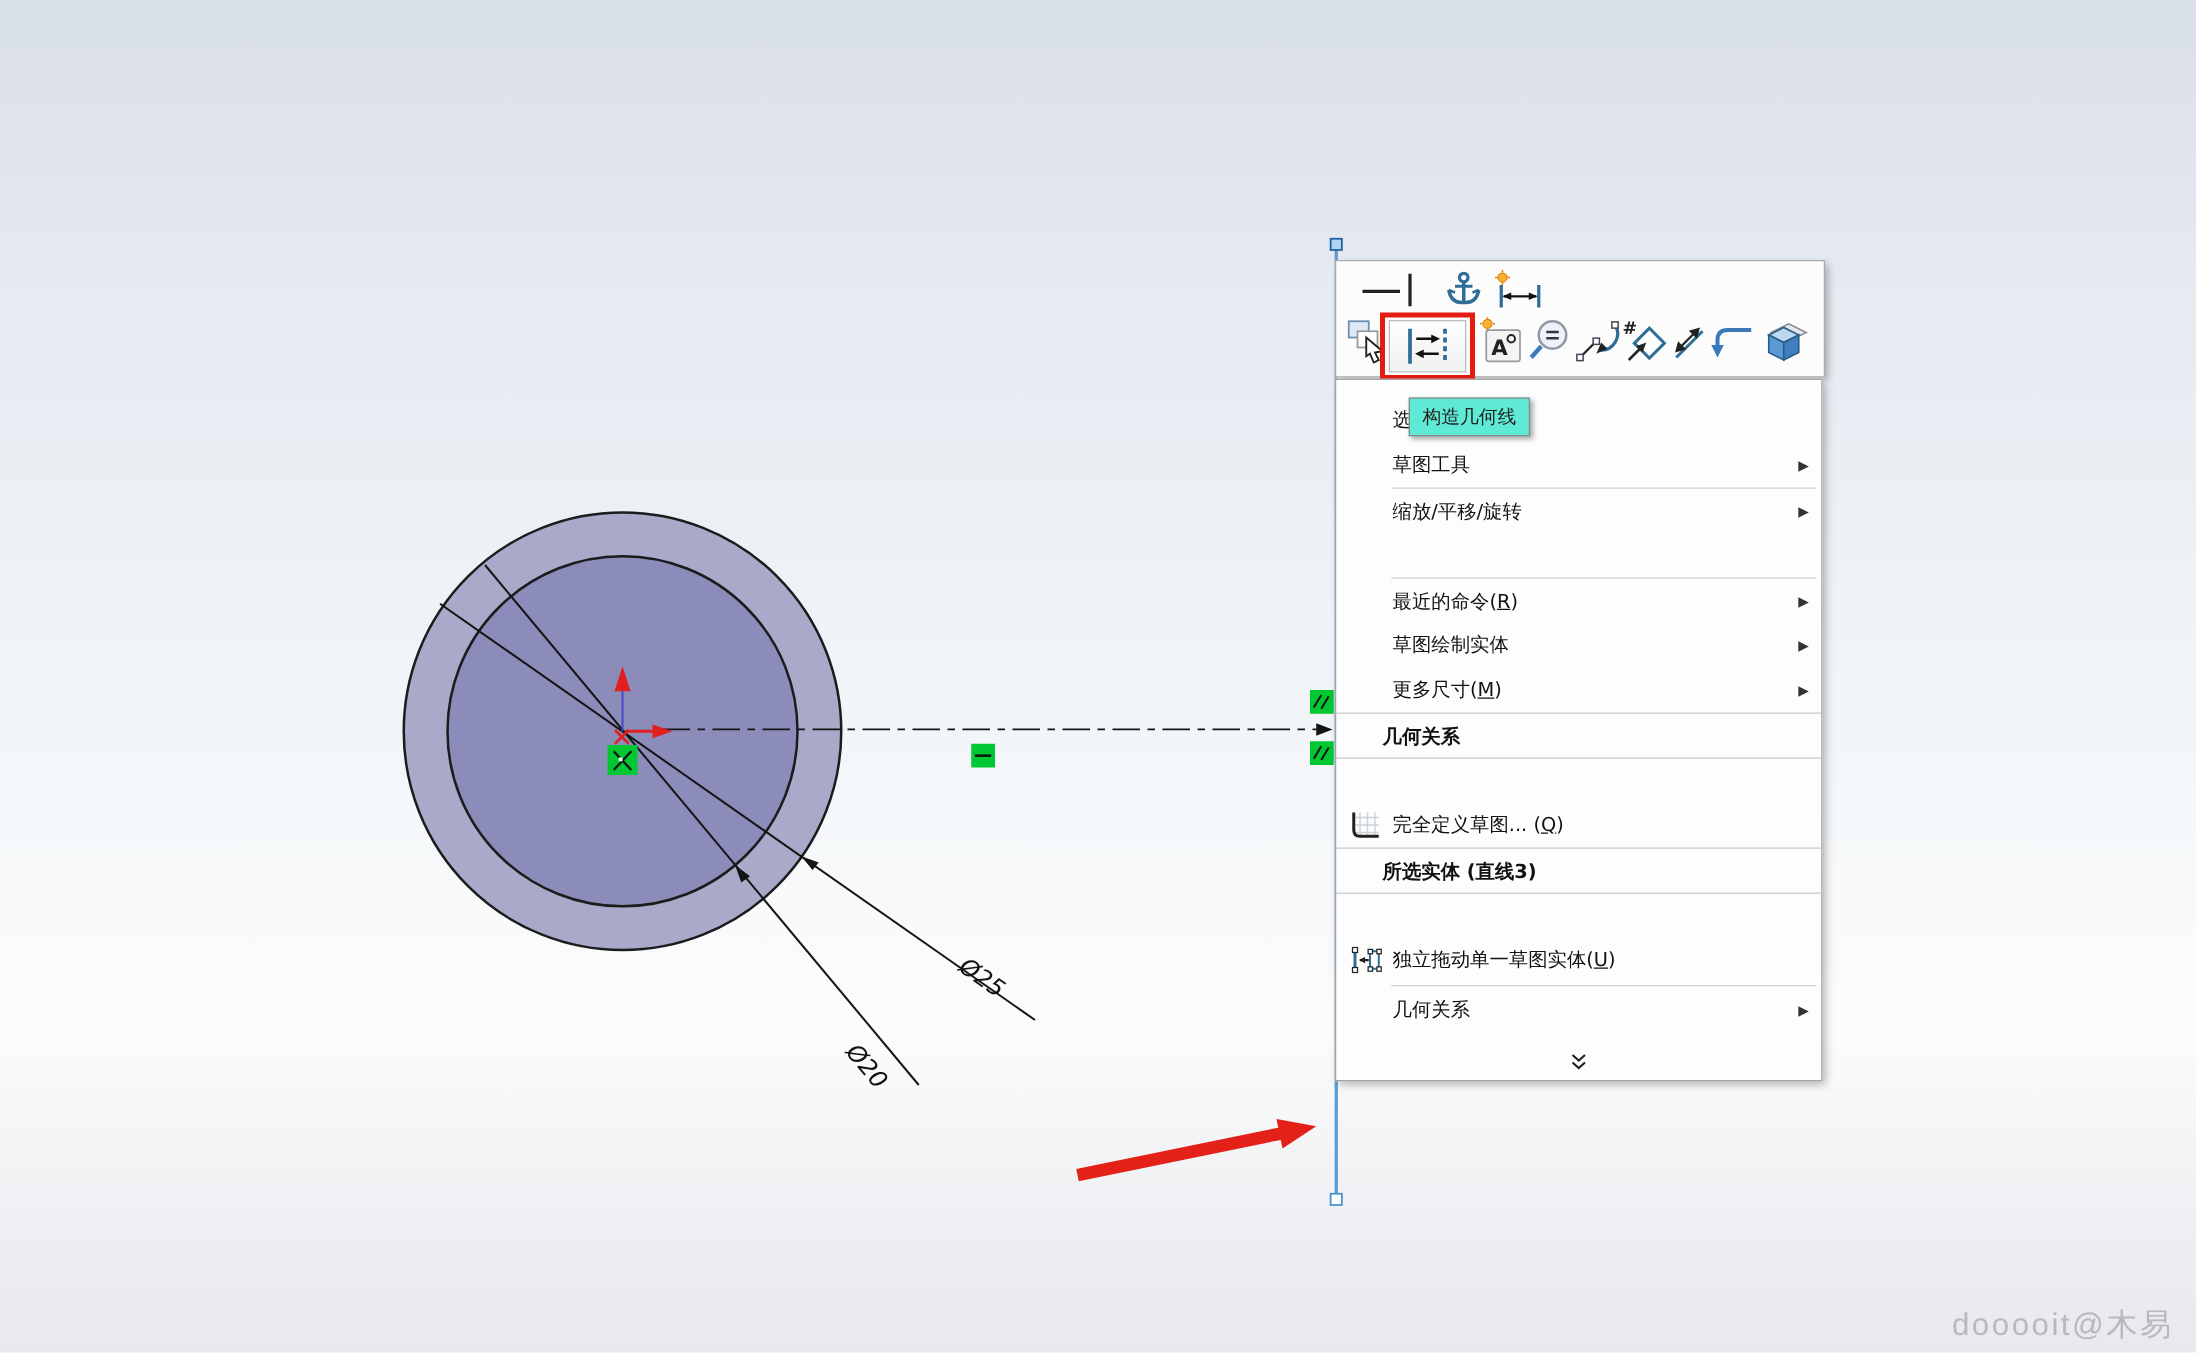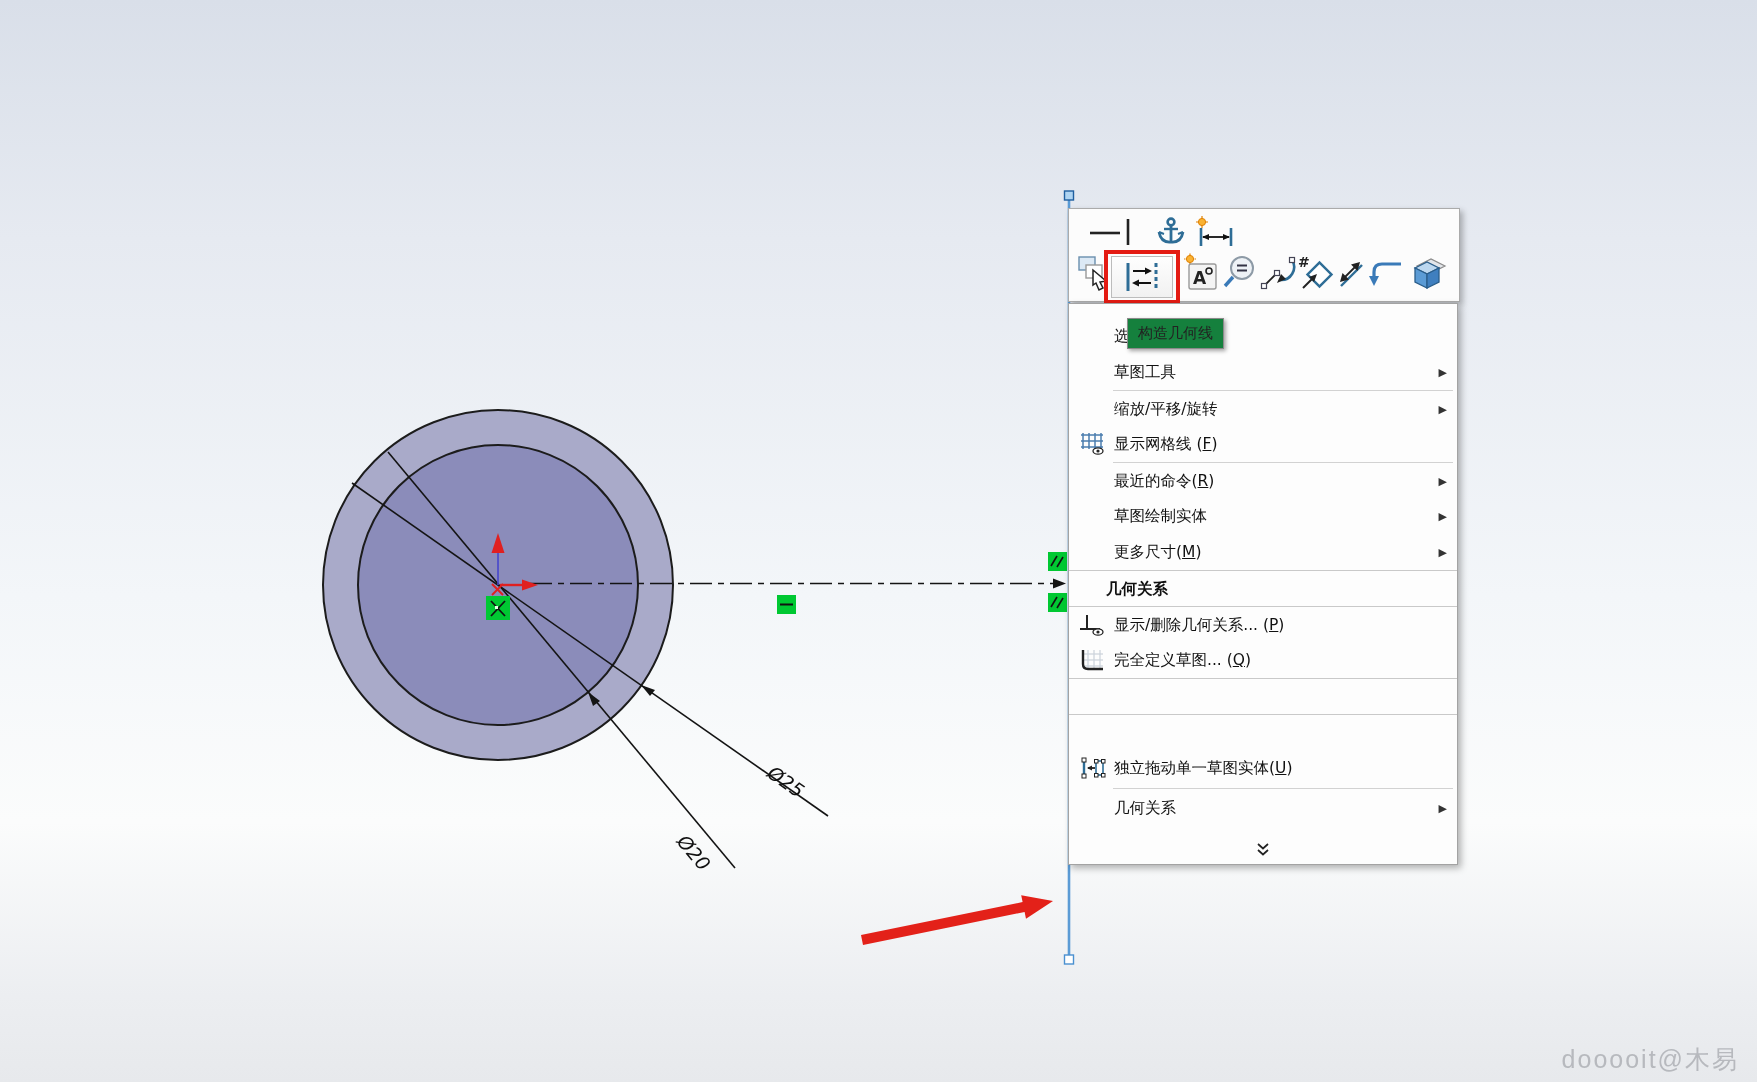--- a/index.html
+++ b/index.html
@@ -36,21 +36,21 @@
   .mi-icon{position:absolute;left:5px;width:36px;height:36px;display:flex;align-items:center;justify-content:center;}
   .mi-label{position:absolute;left:45px;font-size:15.5px;color:#111;white-space:nowrap;}
   .menu-header .mi-label{left:6px;font-weight:bold;margin-left:31px;}
   .mi-arrow{position:absolute;right:10px;font-size:11px;color:#333;}
   .menu-sep{position:absolute;left:44px;right:4px;height:1px;background:#d2d2d2;}
   .menu-sep-full{position:absolute;left:0;right:0;height:1px;background:#c9c9c9;}
   .chevron-row{position:absolute;left:0;width:100%;height:30px;display:flex;align-items:center;justify-content:center;}
   
   .tooltip{
     position:absolute;left:1127px;top:318px;z-index:9;
-    background:#15803d;border:1px solid #8a8a8a;box-shadow:2px 2px 4px rgba(0,0,0,.35);
+    background:#5eead4;border:1px solid #8a8a8a;box-shadow:2px 2px 4px rgba(0,0,0,.35);
     padding:5px 10px;font-size:15px;color:#222;white-space:nowrap;
   }
   
   .watermark{
     position:absolute;right:18px;bottom:6px;z-index:3;
     font-family:Liberation Sans, sans-serif;
     font-size:25px;letter-spacing:2px;color:rgba(170,172,178,.8);
   }
   u{text-decoration:underline;}
 </style>
@@ -259,38 +259,20 @@
     <span class="mi-arrow">▶</span>
   </div>
 
   <div class="menu-sep" style="top:86px;"></div>
 
   <div class="menu-row" style="top:87px;">
     <span class="mi-label">缩放/平移/旋转</span>
     <span class="mi-arrow">▶</span>
   </div>
 
-  <div class="menu-row" style="top:122px;">
-    <span class="mi-icon">
-      <svg width="28" height="28">
-        <g stroke="#4a7dae" stroke-width="1.5">
-          <line x1="3" y1="5" x2="25" y2="5"></line>
-            <line x1="3" y1="11" x2="25" y2="11"></line>
-            <line x1="3" y1="17" x2="25" y2="17"></line>
-          <line x1="5" y1="3" x2="5" y2="19"></line>
-            <line x1="11" y1="3" x2="11" y2="19"></line>
-            <line x1="17" y1="3" x2="17" y2="19"></line>
-            <line x1="23" y1="3" x2="23" y2="19"></line>
-        </g>
-        <ellipse cx="20" cy="21" rx="5" ry="3.2" fill="#fff" stroke="#222" stroke-width="1.3"></ellipse>
-        <circle cx="20" cy="21" r="1.6" fill="#222"></circle>
-        </svg>
-    </span>
-    <span class="mi-label">显示网格线 (<u>F</u>)</span>
-  </div>
 
   <div class="menu-sep" style="top:158px;"></div>
 
   <div class="menu-row" style="top:159px;">
     <span class="mi-label">最近的命令(<u>R</u>)</span>
     <span class="mi-arrow">▶</span>
   </div>
 
   <div class="menu-row" style="top:194px;">
     <span class="mi-label">草图绘制实体</span>
@@ -303,51 +285,43 @@
   </div>
 
   <div class="menu-sep-full" style="top:266px;"></div>
 
   <div class="menu-row menu-header" style="top:267px;">
     <span class="mi-label">几何关系</span>
   </div>
 
   <div class="menu-sep-full" style="top:302px;"></div>
 
-  <div class="menu-row" style="top:303px;">
-    <span class="mi-icon">
-      <svg width="28" height="28">
-        <line x1="9" y1="4" x2="9" y2="18" stroke="#222" stroke-width="2"></line>
-        <line x1="2" y1="18" x2="22" y2="18" stroke="#222" stroke-width="2"></line>
-        <ellipse cx="20" cy="21" rx="5" ry="3.2" fill="#fff" stroke="#222" stroke-width="1.3"></ellipse>
-        <circle cx="20" cy="21" r="1.6" fill="#222"></circle>
-        </svg>
-    </span>
-    <span class="mi-label">显示/删除几何关系... (<u>P</u>)</span>
-  </div>
 
   <div class="menu-row" style="top:338px;padding-left:44px;">
     <span class="mi-icon">
       <svg width="28" height="28">
         <g stroke="#ccd2da" stroke-width="1.2">
           <line x1="6" y1="8" x2="25" y2="8"></line>
             <line x1="6" y1="14" x2="25" y2="14"></line>
             <line x1="6" y1="20" x2="25" y2="20"></line>
           <line x1="10" y1="4" x2="10" y2="24"></line>
             <line x1="16" y1="4" x2="16" y2="24"></line>
             <line x1="22" y1="4" x2="22" y2="24"></line>
         </g>
         <path d="M5,4 L5,18 Q5,23 10,23 L25,23" fill="none" stroke="#222" stroke-width="2.4"></path>
         </svg>
     </span>
     <span class="mi-label">完全定义草图... (<u>Q</u>)</span>
   </div>
 
   <div class="menu-sep-full" style="top:374px;"></div>
 
+  <div class="menu-row menu-header" style="top:375px;">
+    <span class="mi-label">所选实体 (直线3)</span>
+  </div>
 
   <div class="menu-sep-full" style="top:410px;"></div>
 
 
   <div class="menu-row" style="top:446px;">
     <span class="mi-icon">
       <svg width="28" height="28">
         <line x1="6" y1="6" x2="6" y2="22" stroke="#2e6d96" stroke-width="2.4"></line>
         <rect x="4" y="4" width="4" height="4" fill="#fff" stroke="#222" stroke-width="1"></rect>
         <rect x="4" y="20" width="4" height="4" fill="#fff" stroke="#222" stroke-width="1"></rect>

